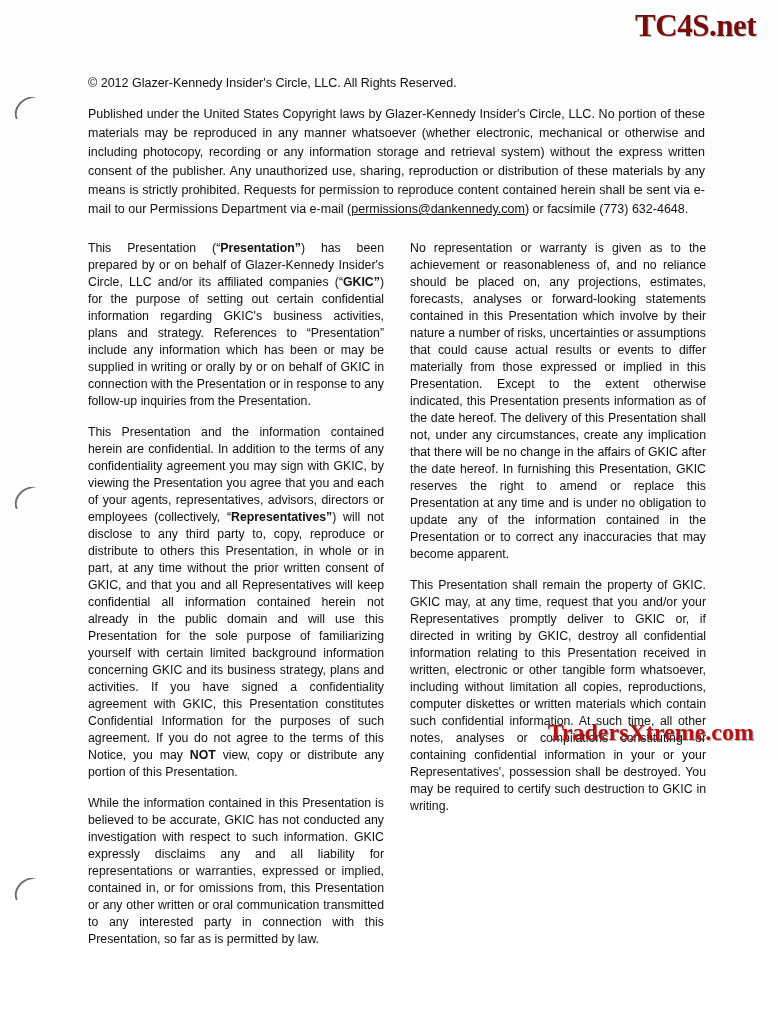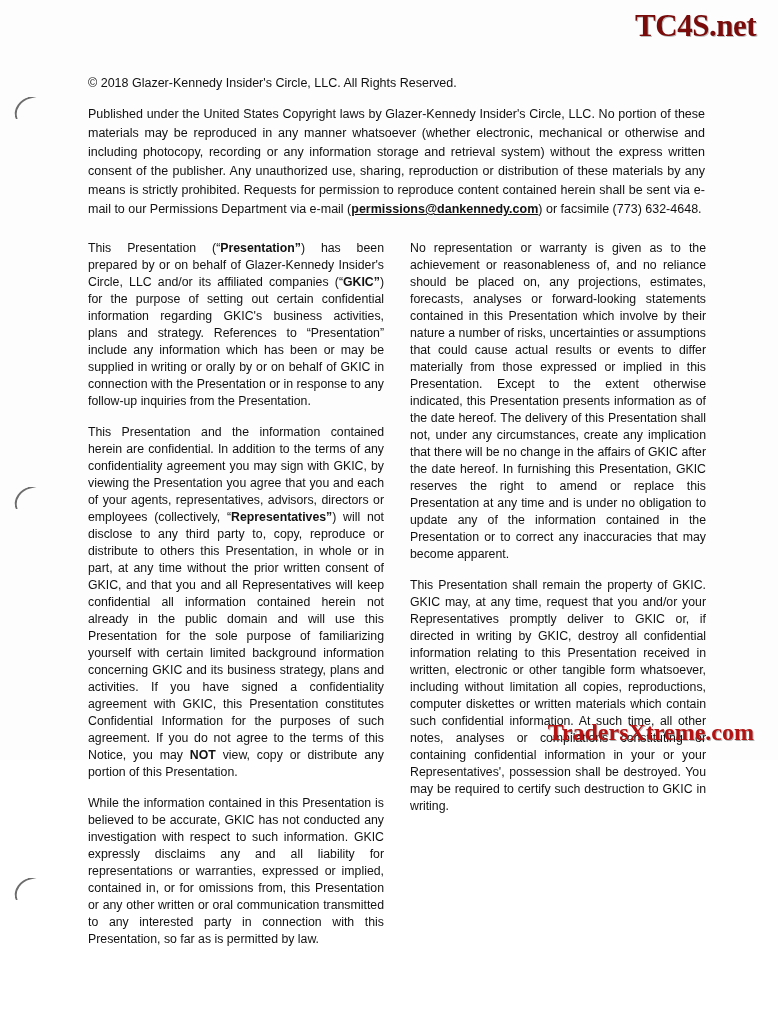--- a/index.html
+++ b/index.html
@@ -98,21 +98,20 @@
     top: 105px;
     width: 617px;
     font-size: 12.5px;
     line-height: 19px;
     text-align: justify;
     color: #111;
   }
   .legal-block a {
     color: #111;
     text-decoration: underline;
-    font-weight: bold;
   }
 
   .columns {
     position: absolute;
     left: 88px;
     top: 240px;
     width: 618px;
     display: flex;
     gap: 26px;
   }
@@ -134,21 +133,21 @@
 <body>
 
 <div class="page">
 
   <div class="wm-top">TC4S.net</div>
 
   <div class="punch" style="top:97px;"></div>
   <div class="punch" style="top:487px;"></div>
   <div class="punch" style="top:878px;"></div>
 
-  <div class="copyright">© 2018 Glazer-Kennedy Insider's Circle, LLC.  All Rights Reserved.</div>
+  <div class="copyright">© 2012 Glazer-Kennedy Insider's Circle, LLC.  All Rights Reserved.</div>
 
   <div class="legal-block">
     <span>Published under the United States Copyright laws by Glazer-Kennedy Insider's Circle, LLC.  No portion of these materials may be reproduced in any manner whatsoever (whether electronic, mechanical or otherwise and including photocopy, recording or any information storage and retrieval system) without the express written consent of the publisher.  Any unauthorized use, sharing, reproduction or distribution of these materials by any means is strictly prohibited.  Requests for permission to reproduce content contained herein shall be sent via e-mail to our Permissions Department via e-mail (</span><a href="#">permissions@dankennedy.com</a><span>) or facsimile (773) 632-4648.</span>
   </div>
 
   <div class="columns">
 
     <div class="col">
       <p><span>This Presentation (“</span><b>Presentation”</b><span>) has been prepared by or on behalf of Glazer-Kennedy Insider's Circle, LLC and/or its affiliated companies (“</span><b>GKIC”</b><span>) for the purpose of setting out certain confidential information regarding GKIC's business activities, plans and strategy.  References to “Presentation” include any information which has been or may be supplied in writing or orally by or on behalf of GKIC in connection with the Presentation or in response to any follow-up inquiries from the Presentation.</span></p>
 

